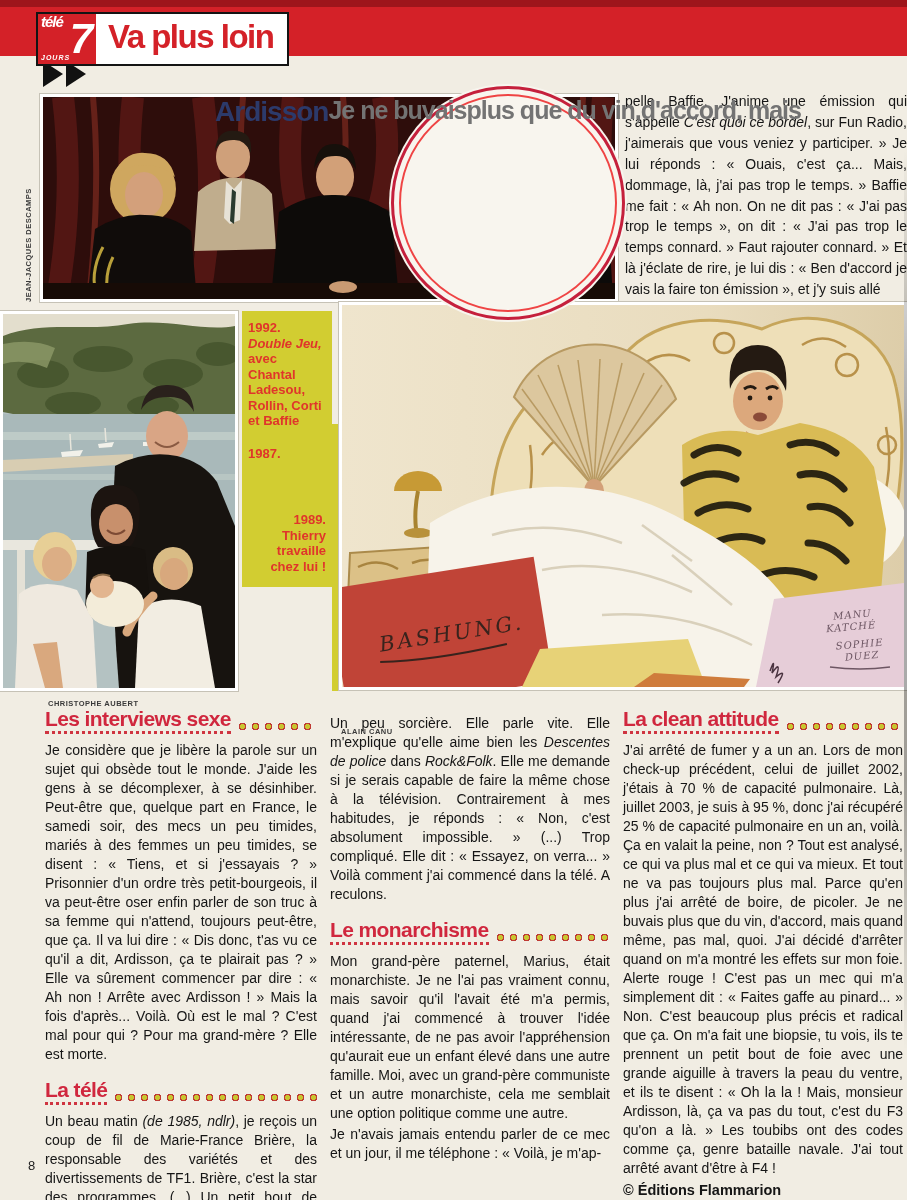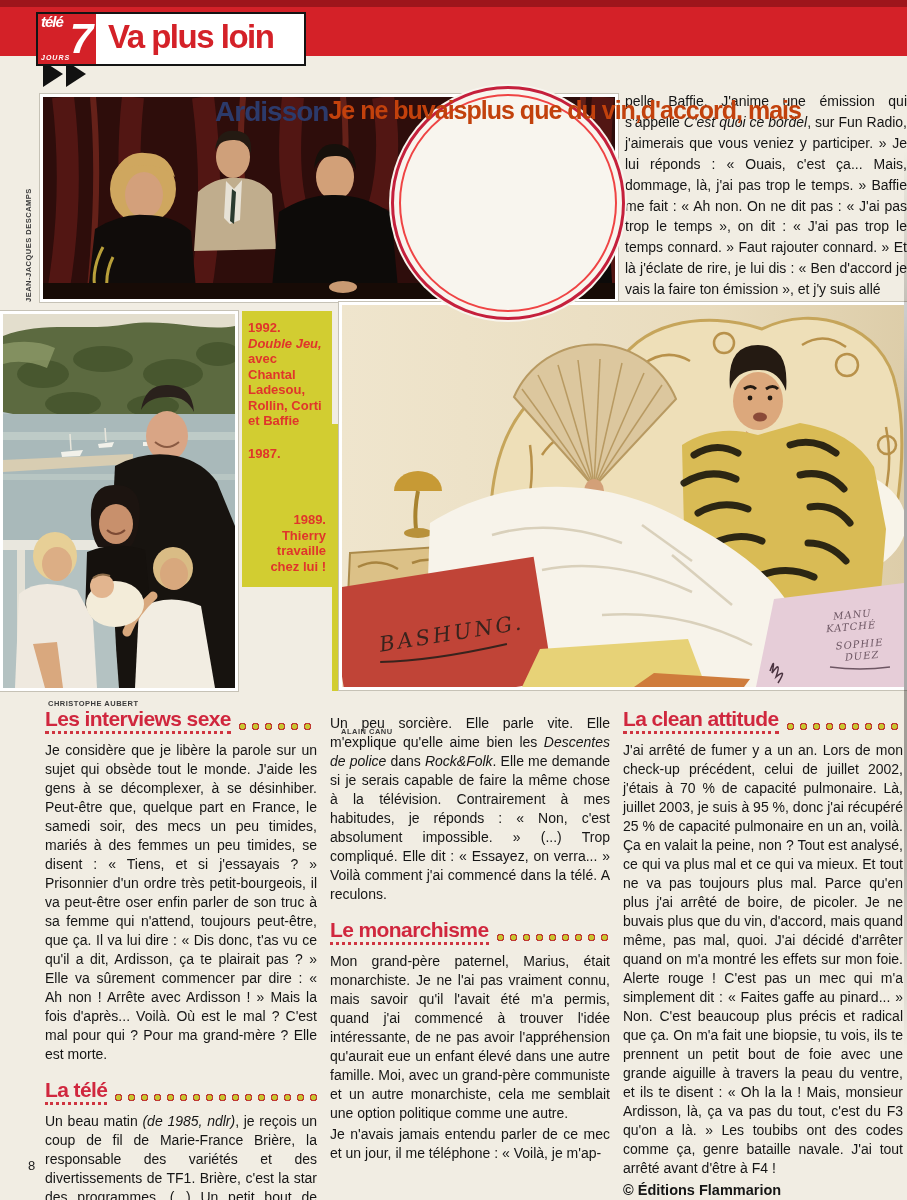--- a/index.html
+++ b/index.html
@@ -10,40 +10,40 @@
         background:linear-gradient(#9e151b 0 7px,#d42128 7px);}
   .logo-box{position:absolute;left:36px;top:12px;height:50px;display:flex;
         border:2px solid #141414;background:#fff;z-index:6;}
   .logo-red{position:relative;width:58px;background:#d42128;}
   .logo-tele{position:absolute;left:3px;top:-1px;color:#fff;font-style:italic;font-weight:bold;
         font-size:15px;letter-spacing:-1px;}
   .logo-seven{position:absolute;right:3px;top:4px;color:#fff;font-weight:bold;font-style:italic;
         font-size:42px;line-height:42px;}
   .logo-jours{position:absolute;left:3px;bottom:3px;color:#fff;font-weight:bold;font-style:italic;
         font-size:7px;letter-spacing:1px;}
-  .logo-title{padding:0 31px 0 12px;color:#d42128;font-weight:bold;font-size:33px;line-height:46px;
+  .logo-title{padding:0 14px 0 12px;color:#d42128;font-weight:bold;font-size:33px;line-height:46px;
         letter-spacing:-1.5px;}
   .arrows{position:absolute;left:43px;top:61px;display:flex;gap:3px;z-index:2;}
   .tri{width:0;height:0;border-top:13px solid transparent;border-bottom:13px solid transparent;
         border-left:20px solid #111;}
   
   .photo{position:absolute;background:#fff;padding:3px;box-shadow:0 0 0 1px #c6c2b6;}
   .photo svg{display:block;}
   .credit{position:absolute;font-size:7.5px;font-weight:bold;color:#3a3a3a;letter-spacing:.5px;}
   .credit-vert{position:absolute;left:24px;top:94px;height:208px;width:11px;
         writing-mode:vertical-rl;transform:rotate(180deg);font-size:7.5px;font-weight:bold;
         color:#3a3a3a;letter-spacing:.5px;text-align:left;}
   .strip{position:absolute;left:332px;top:424px;width:7px;height:267px;background:#d2cd31;}
   
   .badge{position:absolute;left:391px;top:86px;width:228px;height:228px;border-radius:50%;
         background:#f8f5ee;border:3px solid #c5203c;z-index:5;box-shadow:0 0 0 2px #f8f5ee;}
   .badge-inner{position:absolute;inset:5px;border-radius:50%;border:2px solid #ef4444;
         display:flex;flex-direction:row;justify-content:center;text-align:center;}
   .badge-name{color:#2c3a6b;font-weight:bold;font-size:28px;letter-spacing:-1px;margin-bottom:4px;}
-  .badge-line{color:#c2410c;font-weight:bold;font-size:25px;line-height:28px;letter-spacing:-1px;
+  .badge-line{color:#737373;font-weight:bold;font-size:25px;line-height:28px;letter-spacing:-1px;
         white-space:nowrap;}
   
   .caption{position:absolute;left:242px;top:311px;width:90px;height:276px;background:#d2cd31;
         box-sizing:border-box;padding:9px 6px;display:flex;flex-direction:column;}
   .cap-entry{color:#e0352b;font-weight:bold;font-size:13px;line-height:15.5px;margin-bottom:17px;}
   .cap-entry.right{text-align:right;margin-top:auto;margin-bottom:4px;}
   .cap-year{display:block;}
   
   .cont-col{position:absolute;left:625px;top:91px;width:282px;font-size:14px;line-height:20.9px;
         text-align:justify;}

